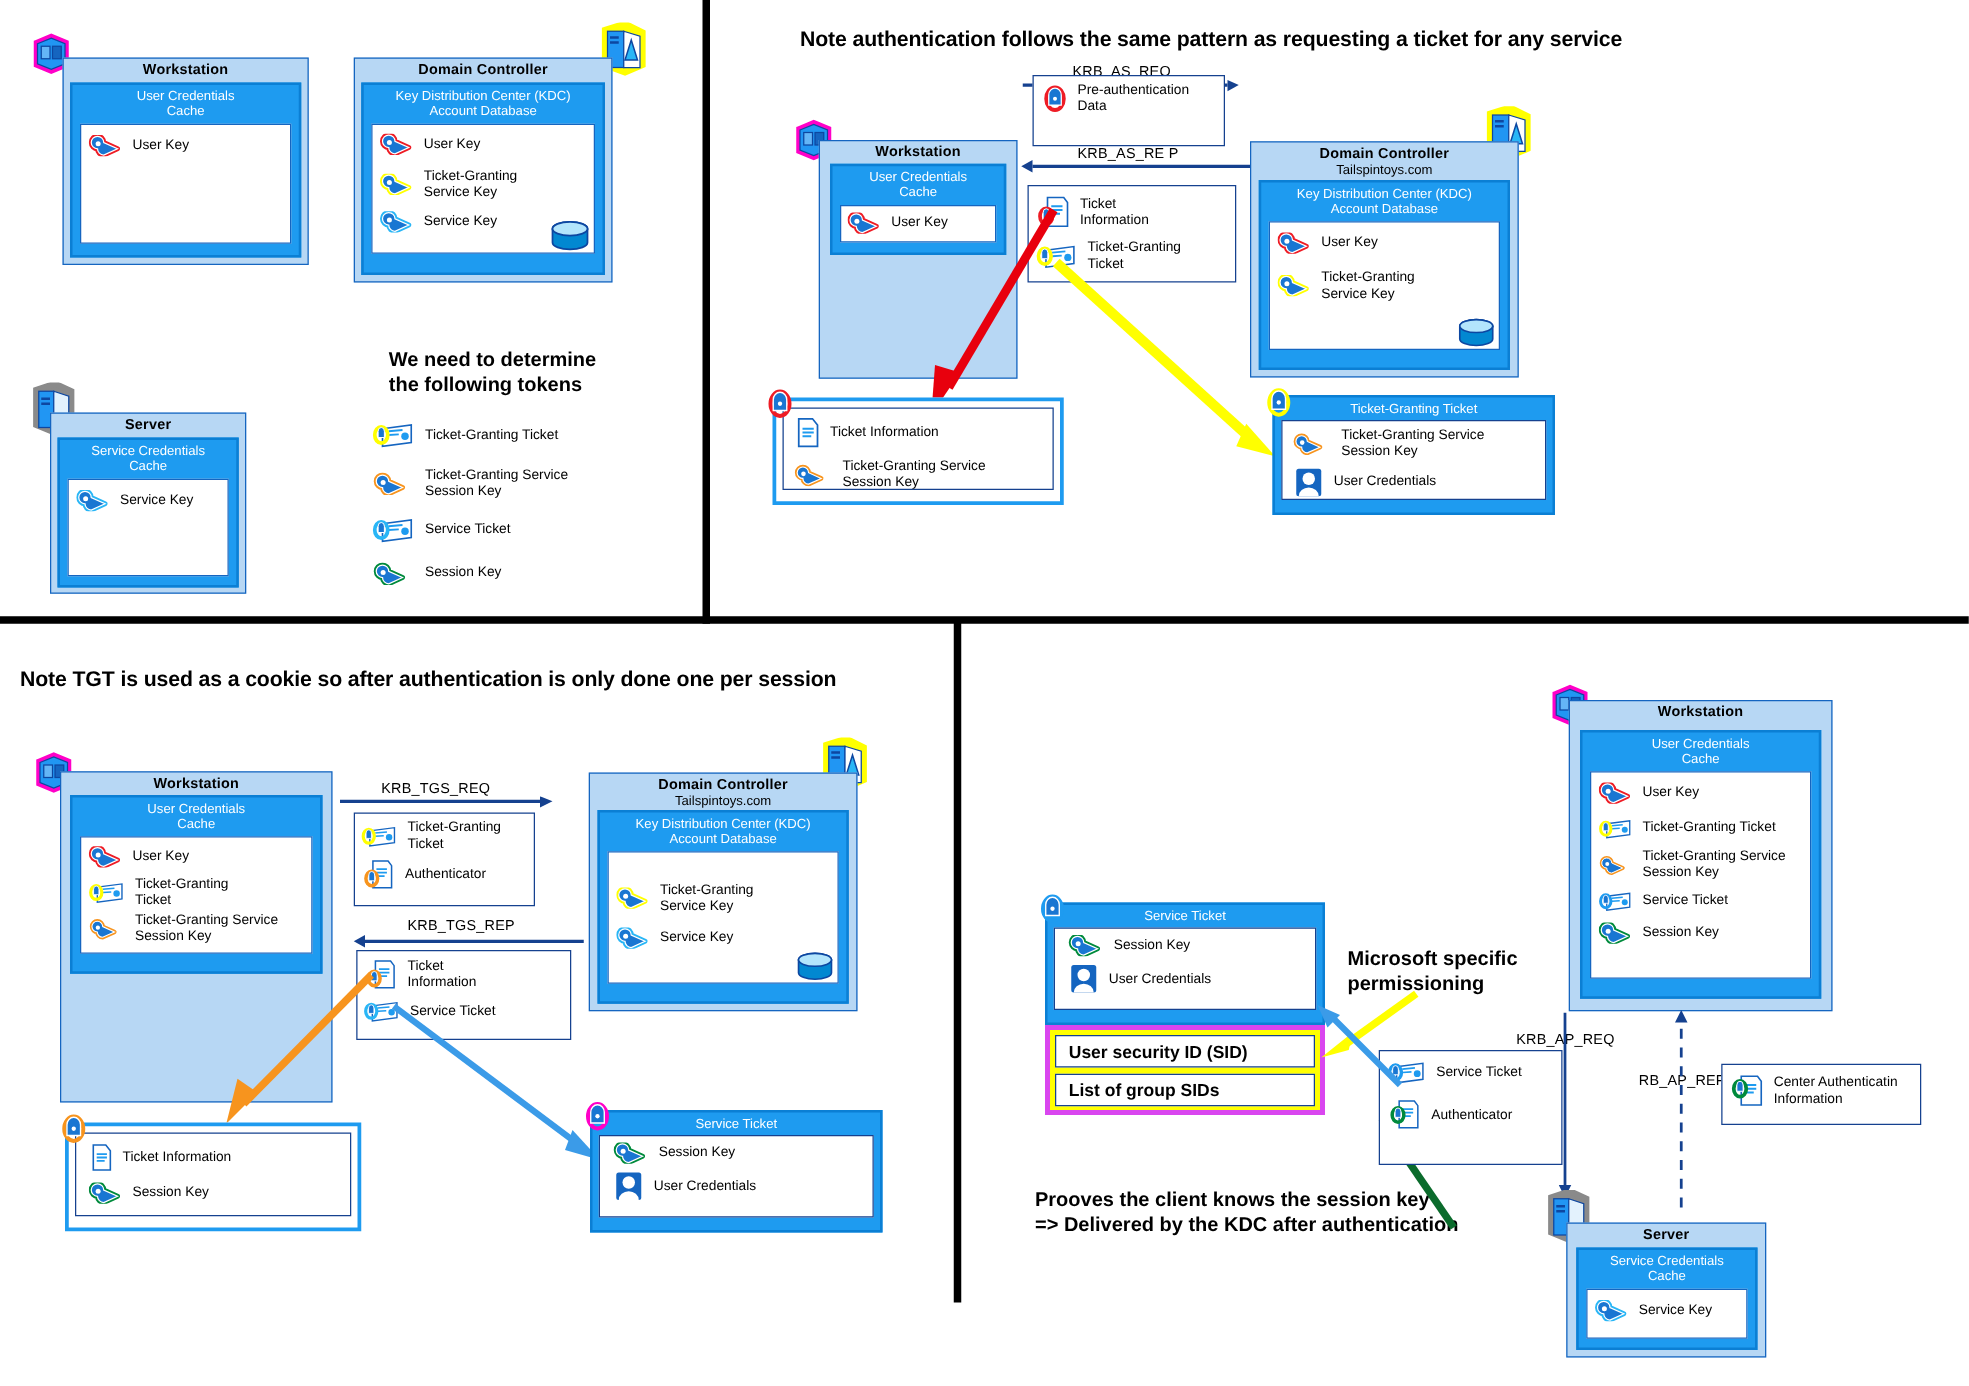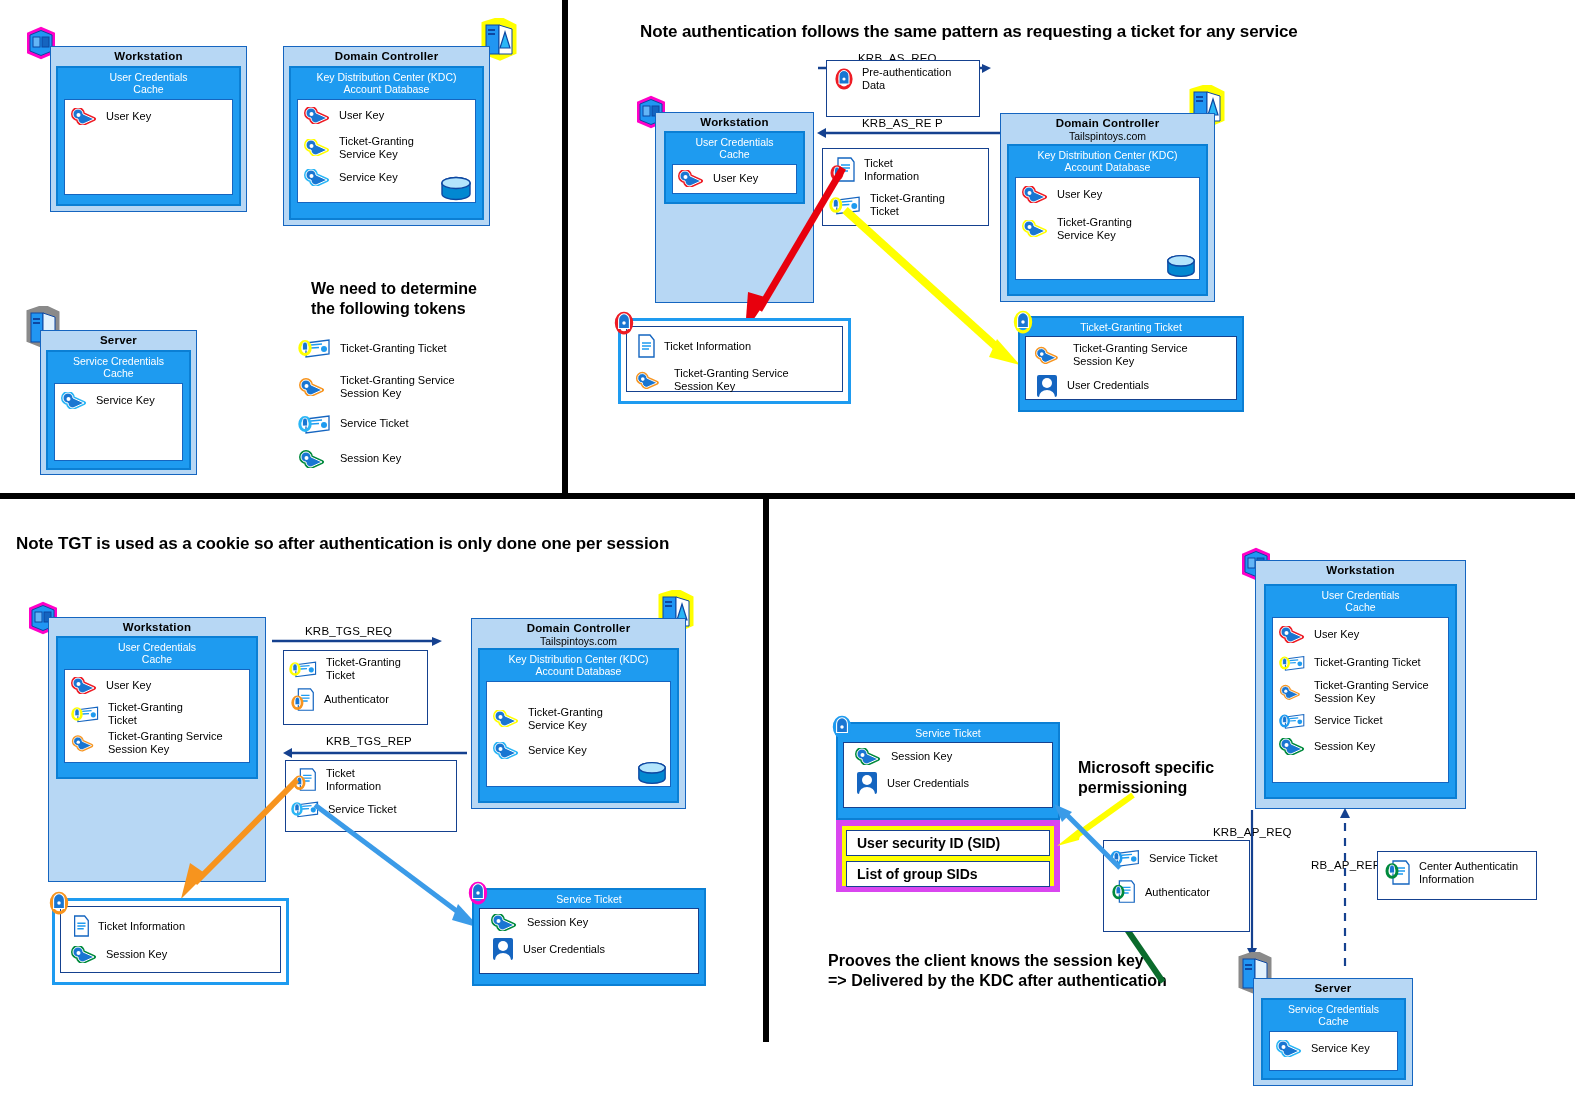--- a/index.html
+++ b/index.html
@@ -35,21 +35,21 @@
   .row{display:flex;align-items:center;gap:7px;}
   .rlabel{font-size:11px;color:#000;line-height:1.18;white-space:pre-line;}
 
   
   .ico{flex:0 0 auto;display:block;}
 
   
   .arrlabel{font-size:11.5px;color:#000;white-space:nowrap;letter-spacing:.2px;}
 
   
-  .sidframe{position:absolute;background:#ffff00;border:6px solid #d946ef;box-sizing:border-box;padding:4px;}
+  .sidframe{position:absolute;background:#ffff00;border:4px solid #d946ef;box-sizing:border-box;padding:4px;}
   .sidrow{background:#fff;border:1.5px solid #15418f;font-weight:bold;font-size:14px;padding:4px 10px;color:#000;}
   .sidrow+.sidrow{margin-top:5px;}
 </style>
 </head>
 <body>
 
 <div class="divider" style="left:562px;top:0;width:6px;height:499px;"></div>
 <div class="divider" style="left:0;top:493px;width:1575px;height:6px;"></div>
 <div class="divider" style="left:763px;top:497px;width:6px;height:545px;"></div>
 

